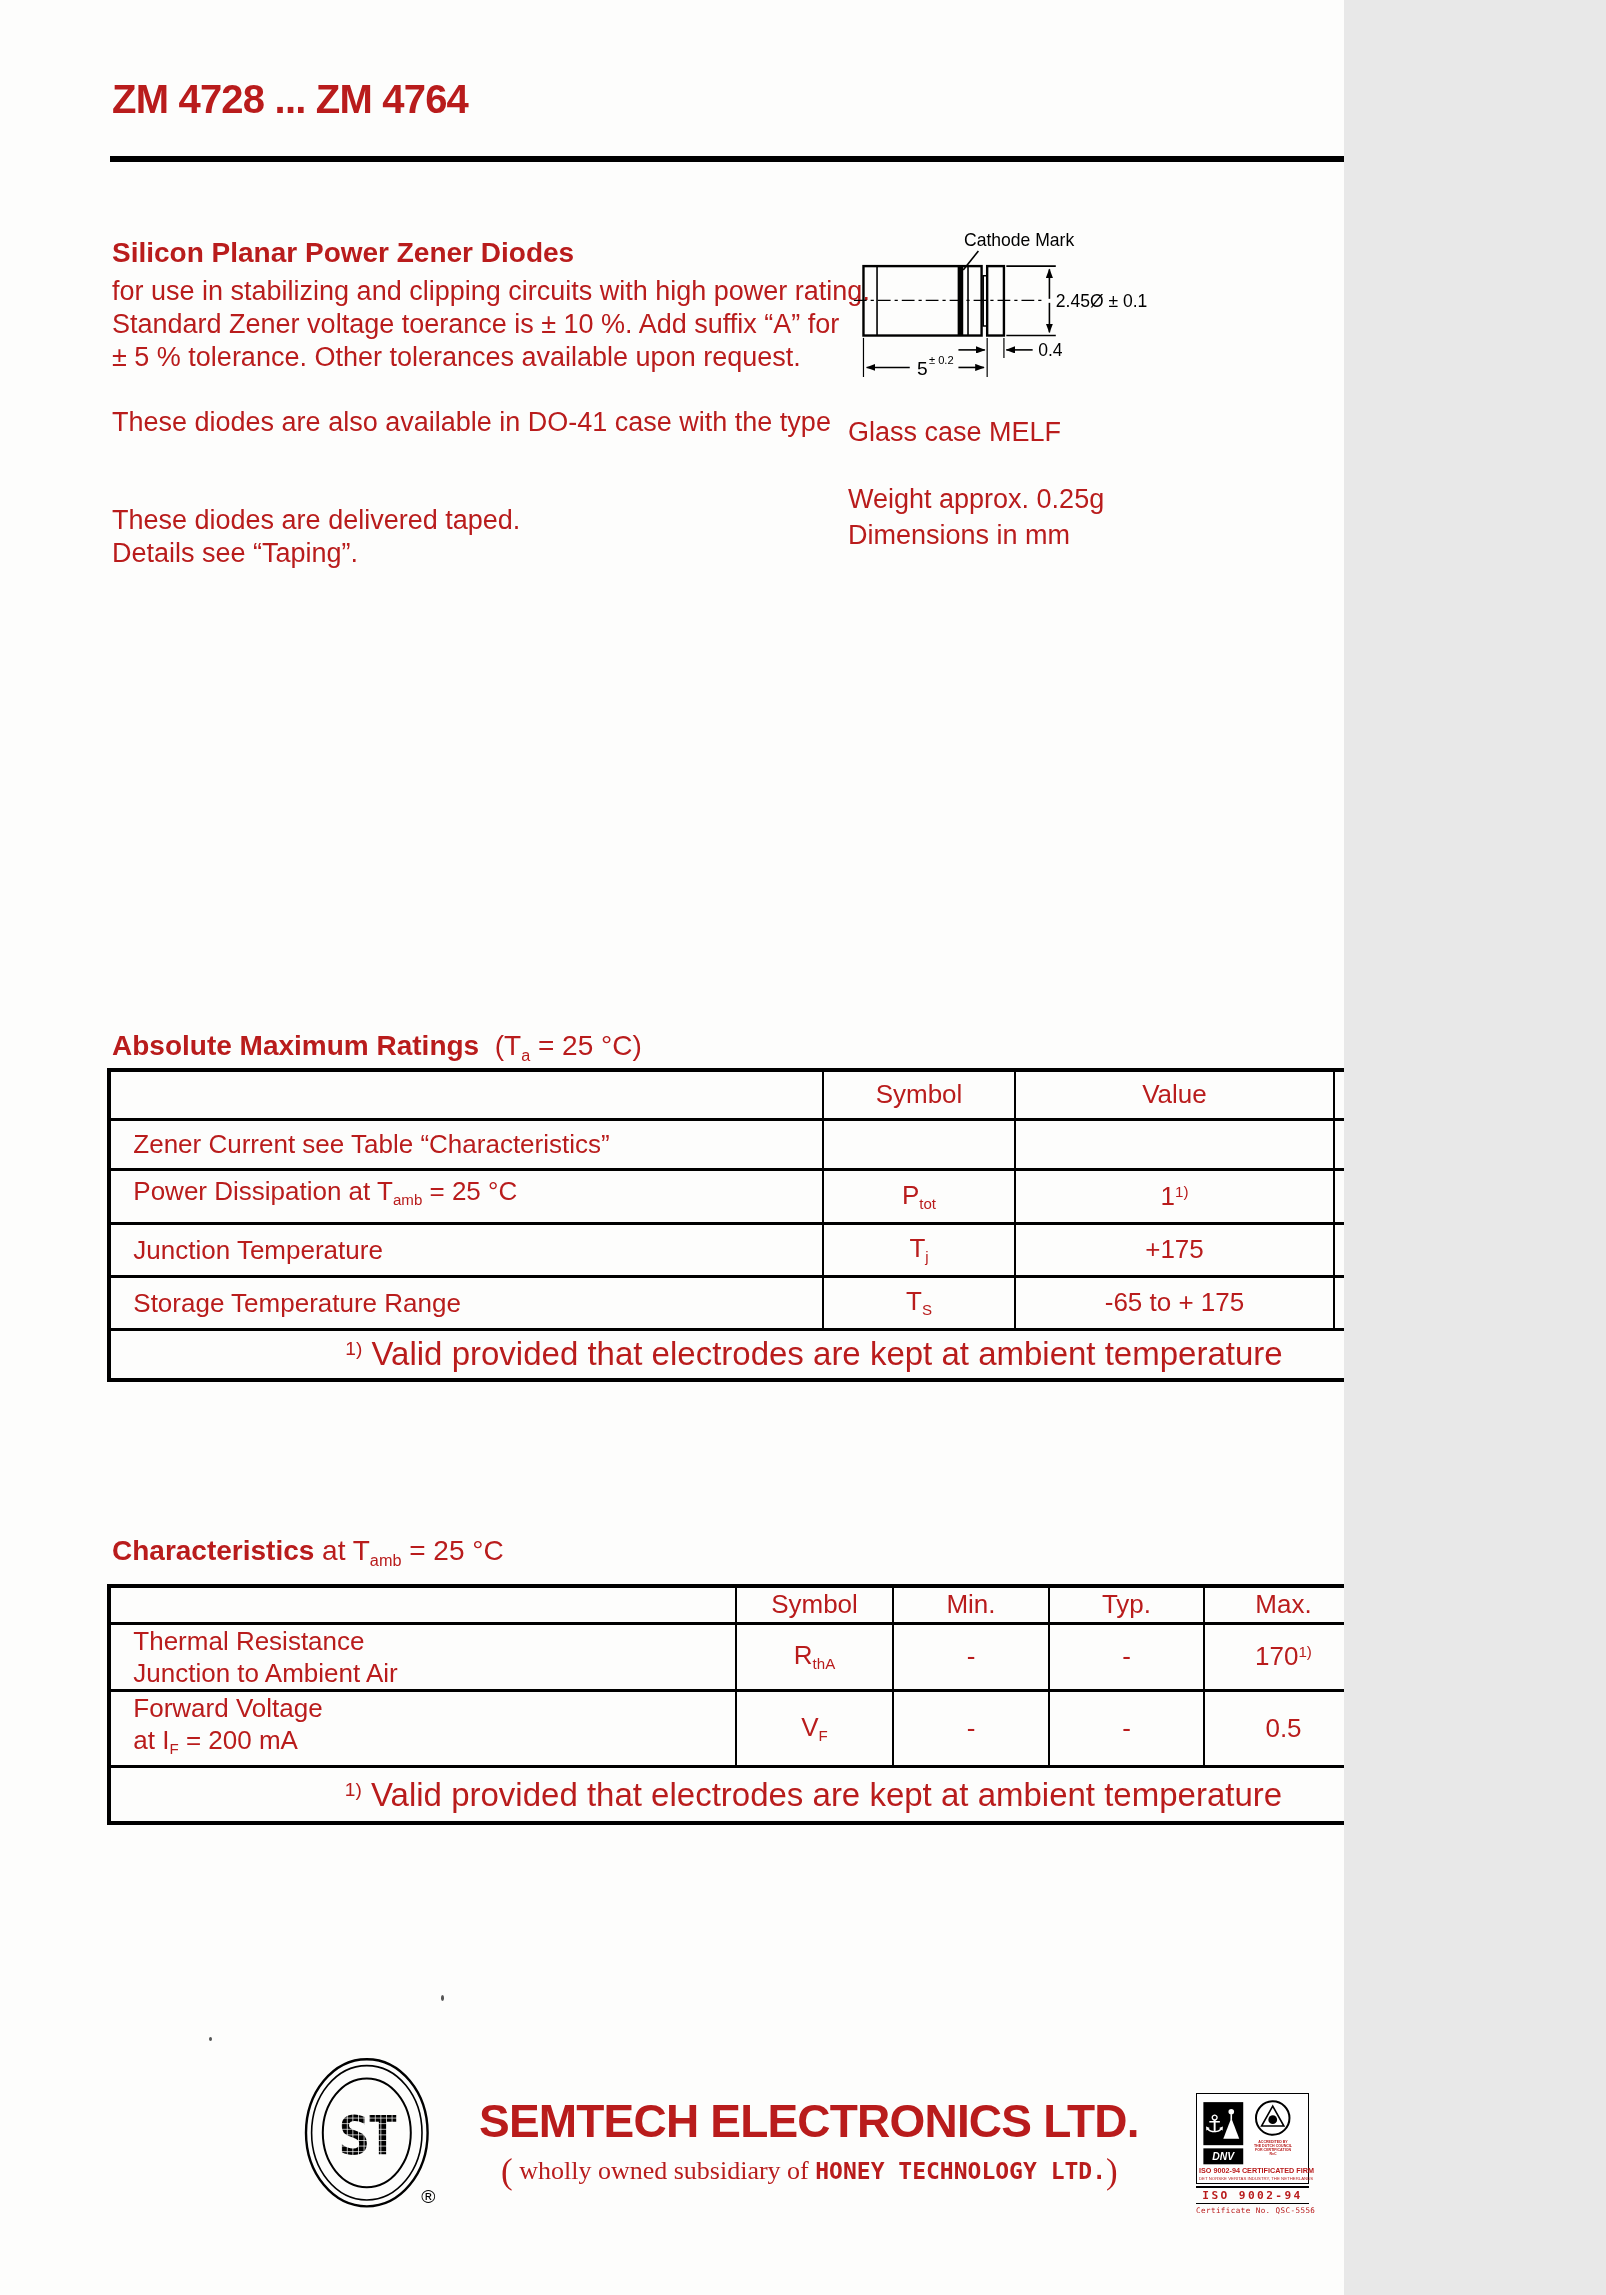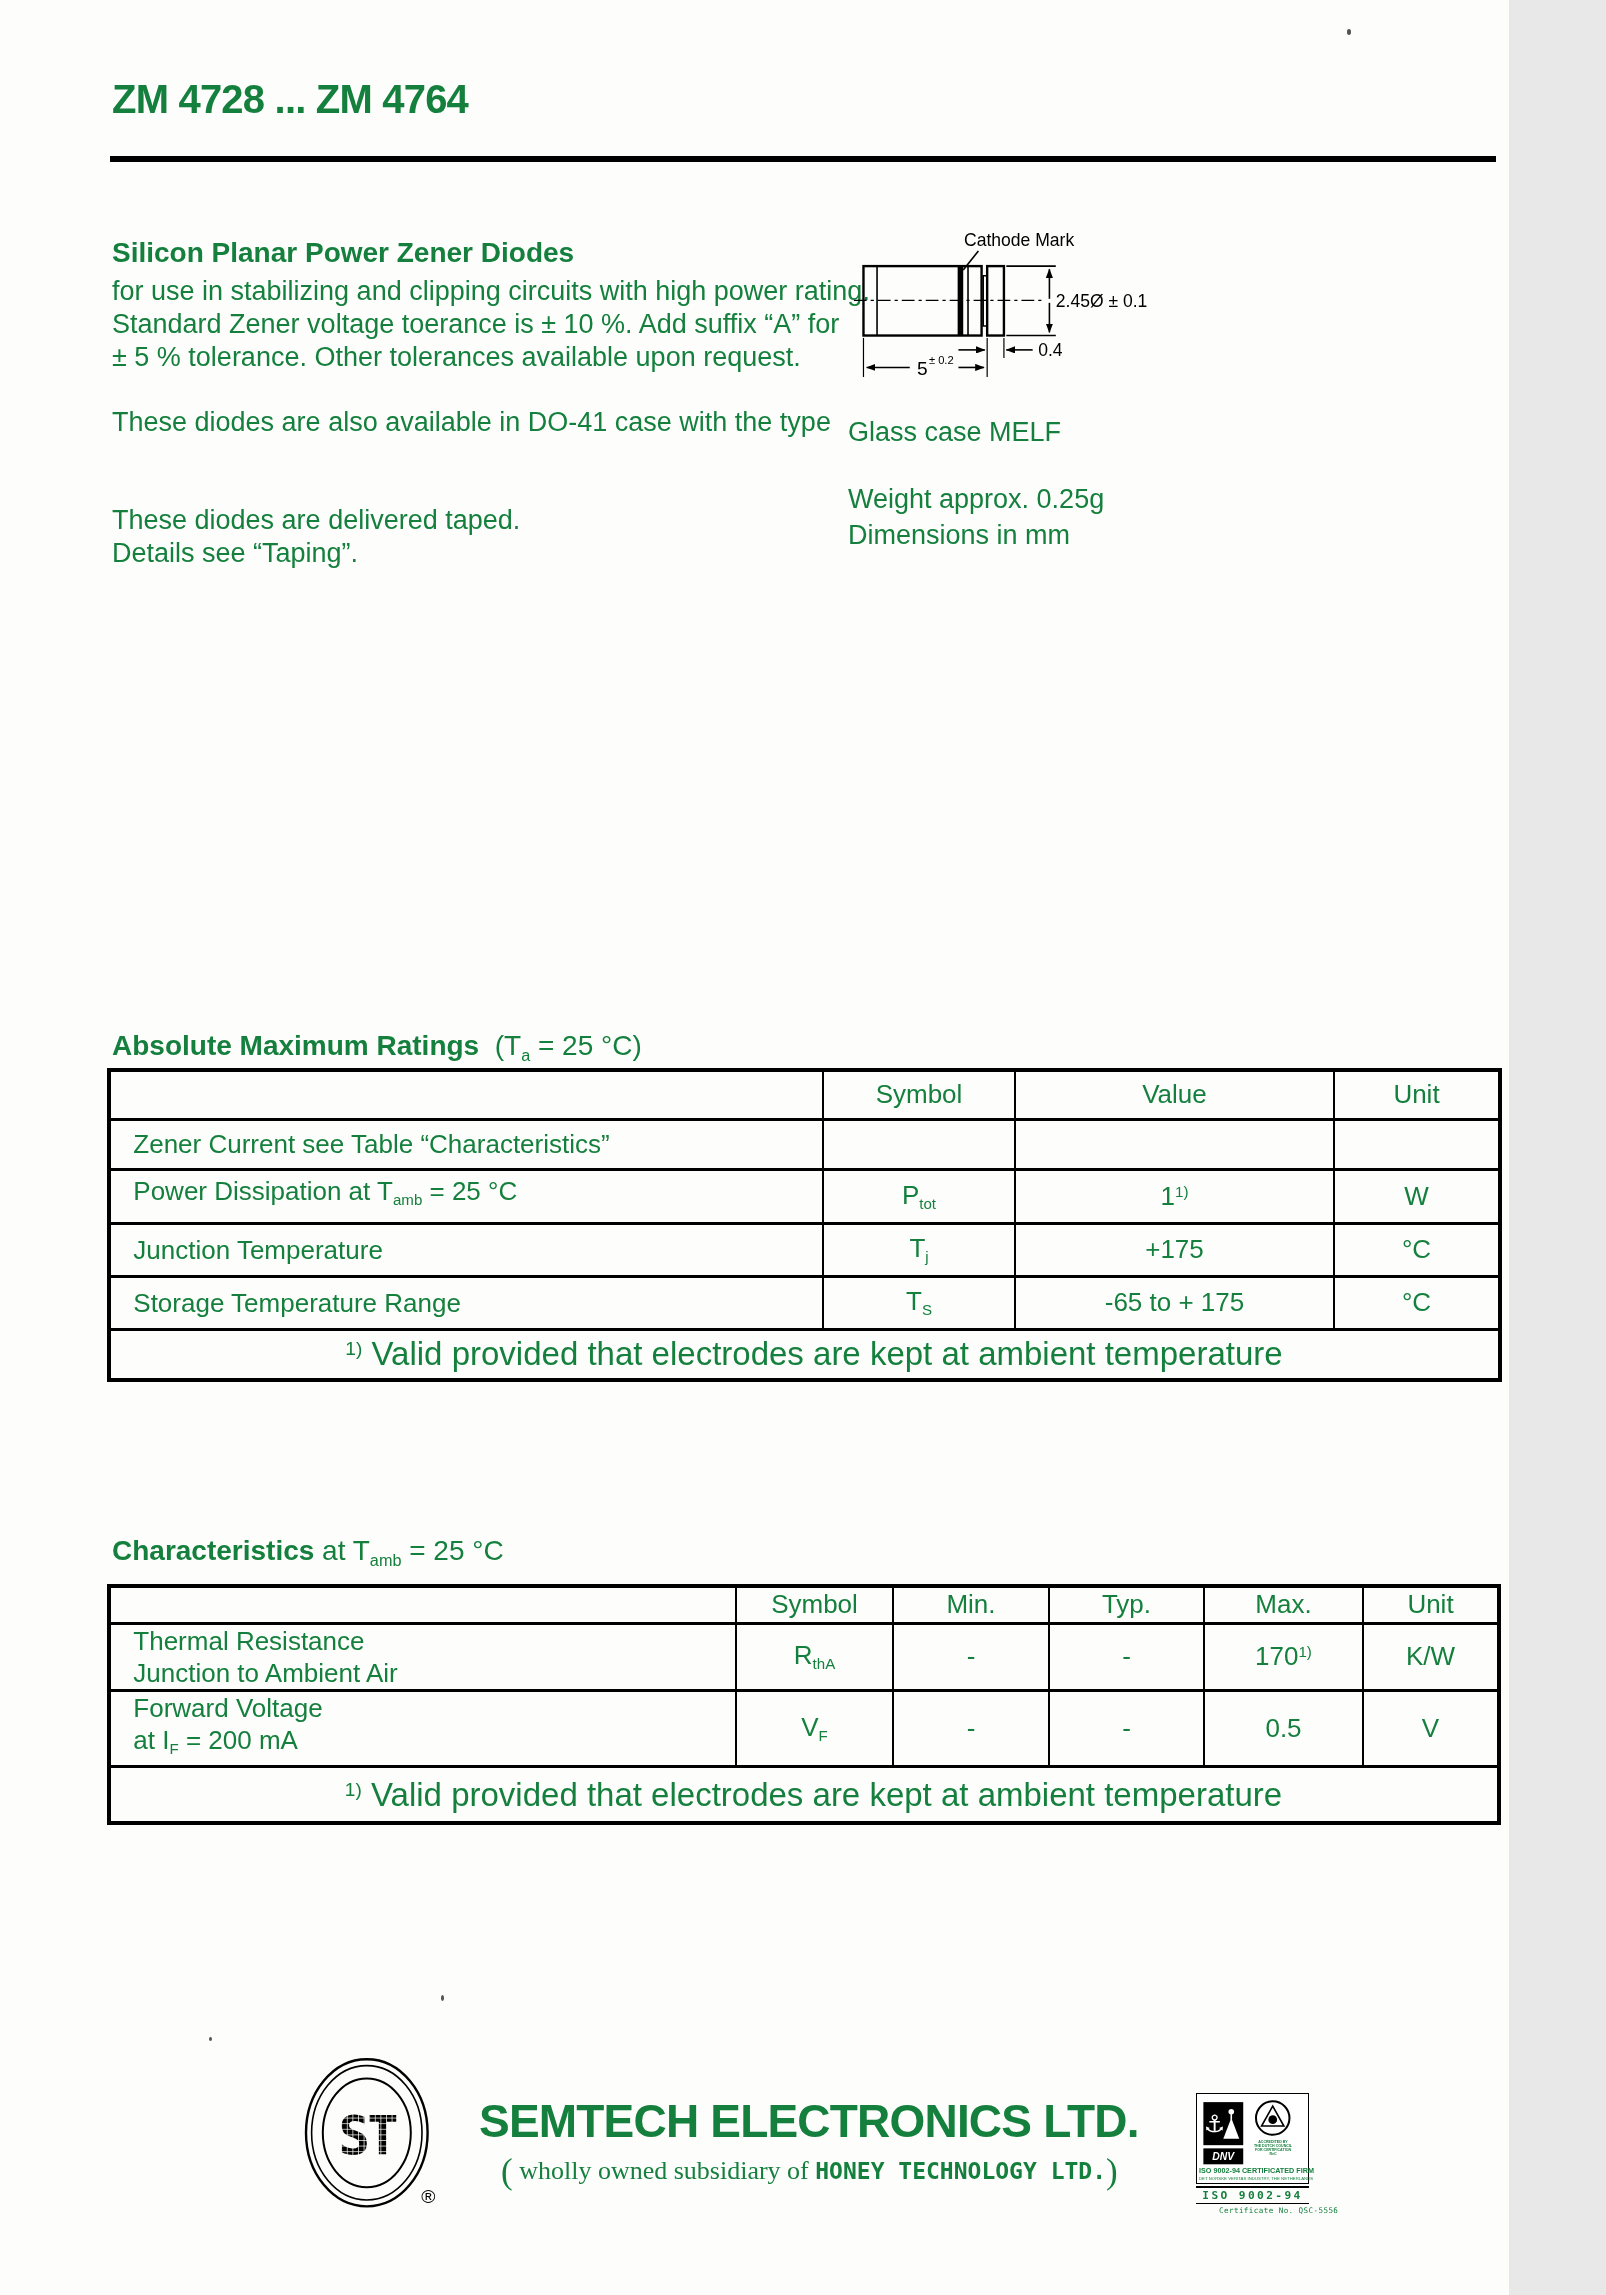--- a/index.html
+++ b/index.html
@@ -1,19 +1,19 @@
 <!DOCTYPE html>
 <html style="font-size:12.8px"><head>
 <meta charset="utf-8">
 <style>
   * { margin:0; padding:0; box-sizing:border-box; }
   html,body { background:#e8e8e8; }
   .page {
-    position:relative; width:1509px; height:2295px; background:#fdfdfc;
-    font-family:"Liberation Sans", sans-serif; color:#15803d; overflow:hidden;
+    position:relative; width:1344px; height:2295px; background:#fdfdfc;
+    font-family:"Liberation Sans", sans-serif; color:#b91c1c; overflow:hidden;
   }
   .abs { position:absolute; }
   .nw { white-space:nowrap; }
 
   
   .title { left:112px; top:77px; font-size:40px; font-weight:bold; letter-spacing:-0.8px; }
   .rule  { left:110px; top:156px; width:1386px; height:6.4px; background:#000; }
 
   
   .intro-heading { left:112px; top:237px; font-size:28px; font-weight:bold; }
@@ -61,21 +61,21 @@
   .cert { left:1196px; top:2093px; width:113px; }
   .cert-box { position:relative; border:1.6px solid #000; height:91px; background:#fff; }
   .tiny { position:absolute; transform-origin:top left; font-family:"Liberation Sans", sans-serif; }
   .accred { left:48px; top:46px; width:112px; transform:scale(0.5); font-size:7.2px; line-height:8px; text-align:center; font-weight:bold; }
   .firm  { left:2.4px; top:72px; width:128px; transform:scale(0.82); font-size:8.8px; font-weight:bold; white-space:nowrap; }
   .agency{ left:2.4px; top:82px; width:176px; transform:scale(0.6); font-size:7.2px; white-space:nowrap; }
   .iso-line { margin-top:2.4px; border-top:2.4px solid #000; border-bottom:1.6px solid #000;
     font-family:"DejaVu Sans Mono", monospace; font-weight:bold; font-size:11.2px;
     letter-spacing:2.4px; text-align:center; padding:0.8px 0; white-space:nowrap; }
   .cert-no { margin-top:1.6px; font-family:"DejaVu Sans Mono", monospace; font-size:7.6px;
-    letter-spacing:0.4px; text-align:center; white-space:nowrap;margin-left:23px; }
+    letter-spacing:0.4px; text-align:center; white-space:nowrap; }
 
   .speck { position:absolute; background:#555; border-radius:50%; }
 </style>
 </head>
 <body>
 
 <div class="page">
 
   <div class="abs title nw">ZM 4728 ... ZM 4764</div>
   <div class="abs rule"></div>

